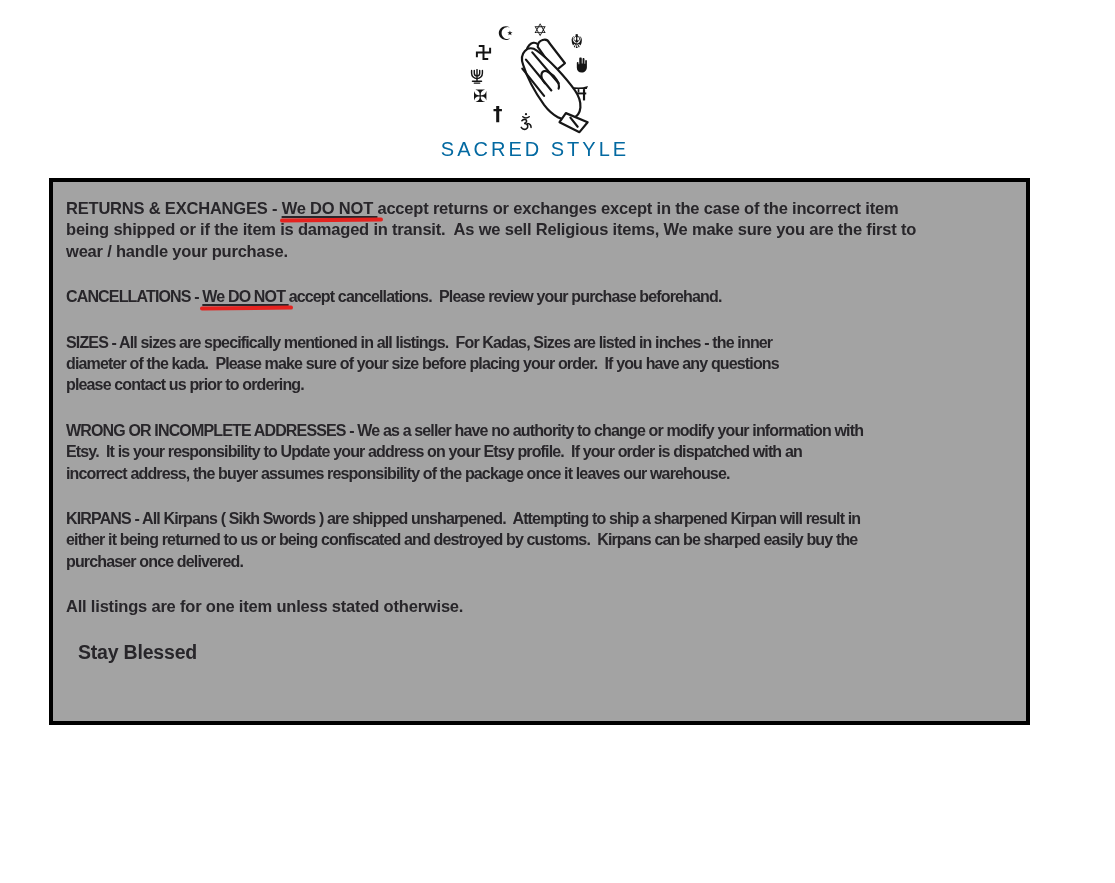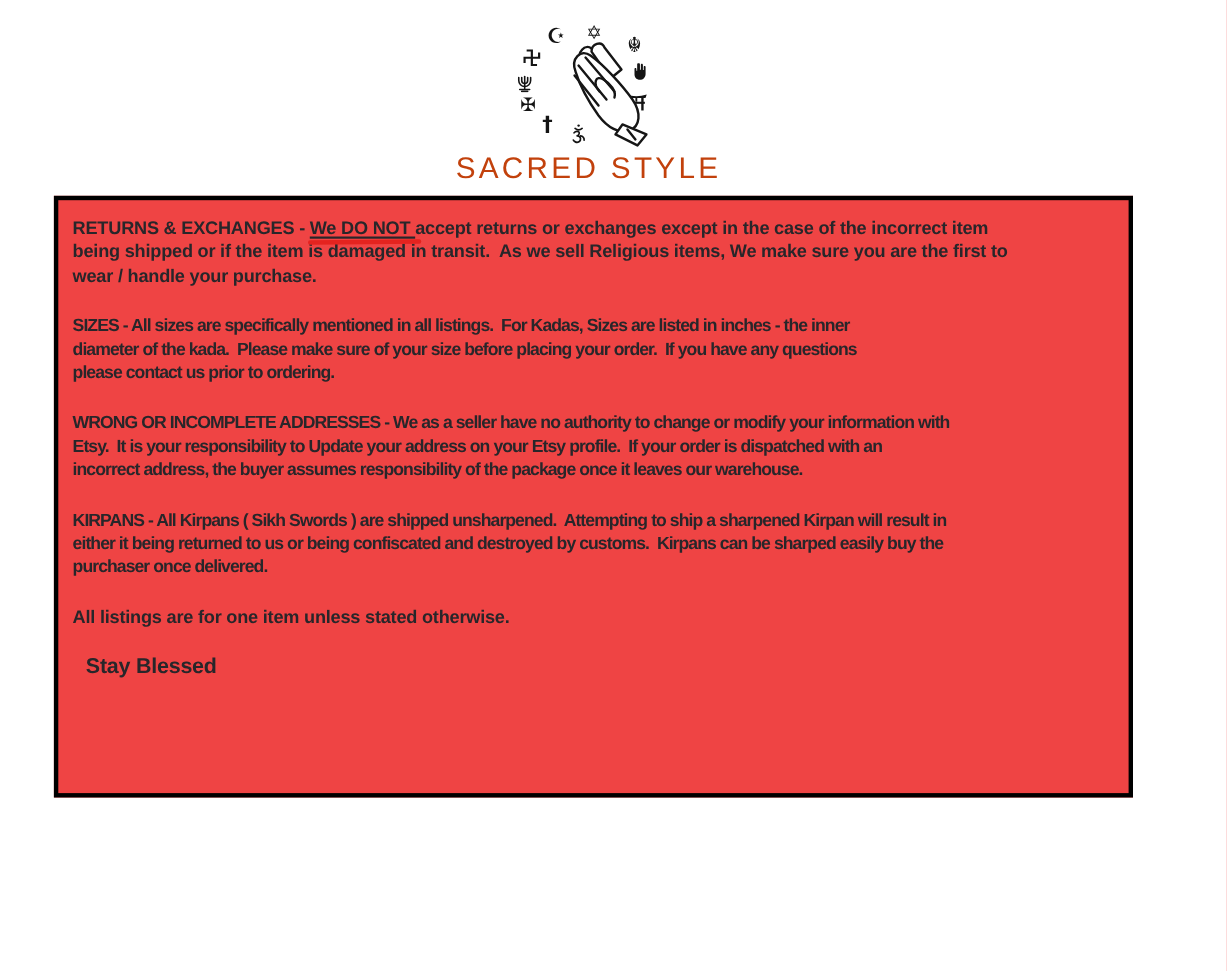--- a/index.html
+++ b/index.html
@@ -16,26 +16,26 @@
   .s-crescent{left:42px;top:2px;font-size:19px;}
   .s-star{left:78px;top:0px;font-size:17px;}
   .s-khanda{left:115px;top:10px;font-size:19px;}
   .s-hand{left:119px;top:34px;}
   .s-torii{left:113px;top:62px;}
   .s-om{left:60px;top:90px;}
   .s-cross{left:38px;top:82px;font-size:19px;font-weight:bold;}
   .s-maltese{left:18px;top:66px;font-size:17px;}
   .s-menorah{left:13px;top:44px;}
   .s-swastika{left:20px;top:22px;}
-  .brand-name{margin-top:4px;font-size:27px;letter-spacing:3px;color:#c2410c;
+  .brand-name{margin-top:4px;font-size:20px;letter-spacing:3px;color:#0369a1;
               font-weight:500;white-space:nowrap;}
 
   
   .policy-box{position:absolute;left:49px;top:178px;width:981px;height:547px;
-              border:4px solid #000;box-sizing:border-box;background:#ef4444;
+              border:4px solid #000;box-sizing:border-box;background:#a3a3a3;
               padding:16px 14px 16px 13px;}
   .para{font-weight:bold;font-size:16.5px;line-height:21.4px;letter-spacing:-0.2px;
         color:#28262a;margin:0 0 24px 0;white-space:pre-wrap;}
   .para.condensed{font-size:16px;letter-spacing:-0.85px;}
   .para.colour{margin-top:5px;}
   .signoff{font-size:19.5px;letter-spacing:-0.2px;margin:12px;}
   .marked{position:relative;text-decoration:underline;
           text-decoration-thickness:2px;text-underline-offset:2px;}
   .marked::after{content:"";position:absolute;left:-2px;right:-5px;bottom:-5px;height:4px;
                  background:var(--marker,#e4231f);border-radius:2px;transform:rotate(-0.5deg);}
@@ -115,20 +115,21 @@
       </svg>
     </div>
     <div class="brand-name">SACRED STYLE</div>
   </header>
 
   <section class="policy-box">
     <p class="para normal"><span>RETURNS &amp; EXCHANGES - </span><span class="marked">We DO NOT </span><span>accept returns or exchanges except in the case of the incorrect item
 being shipped or if the item is damaged in transit.  As we sell Religious items, We make sure you are the first to
 wear / handle your purchase.</span></p>
 
+    <p class="para condensed"><span>CANCELLATIONS - </span><span class="marked">We DO NOT </span><span>accept cancellations.  Please review your purchase beforehand.</span></p>
 
     <p class="para condensed">SIZES - All sizes are specifically mentioned in all listings.  For Kadas, Sizes are listed in inches - the inner
 diameter of the kada.  Please make sure of your size before placing your order.  If you have any questions
 please contact us prior to ordering.</p>
 
 
     <p class="para condensed">WRONG OR INCOMPLETE ADDRESSES - We as a seller have no authority to change or modify your information with
 Etsy.  It is your responsibility to Update your address on your Etsy profile.  If your order is dispatched with an
 incorrect address, the buyer assumes responsibility of the package once it leaves our warehouse.</p>
 

